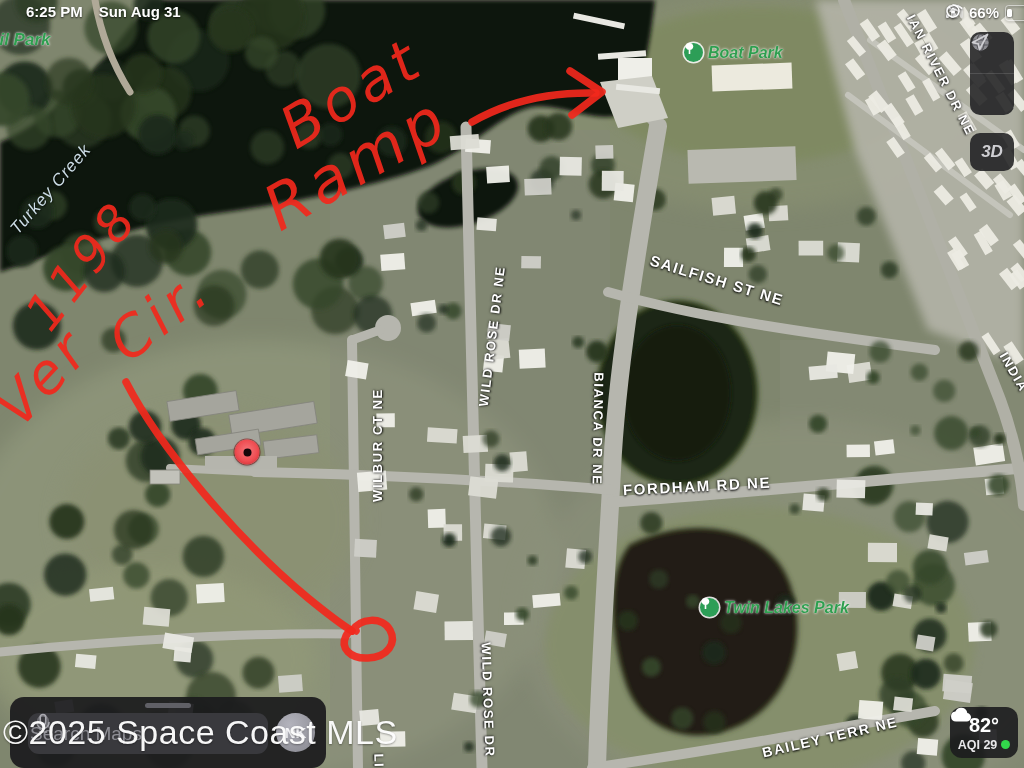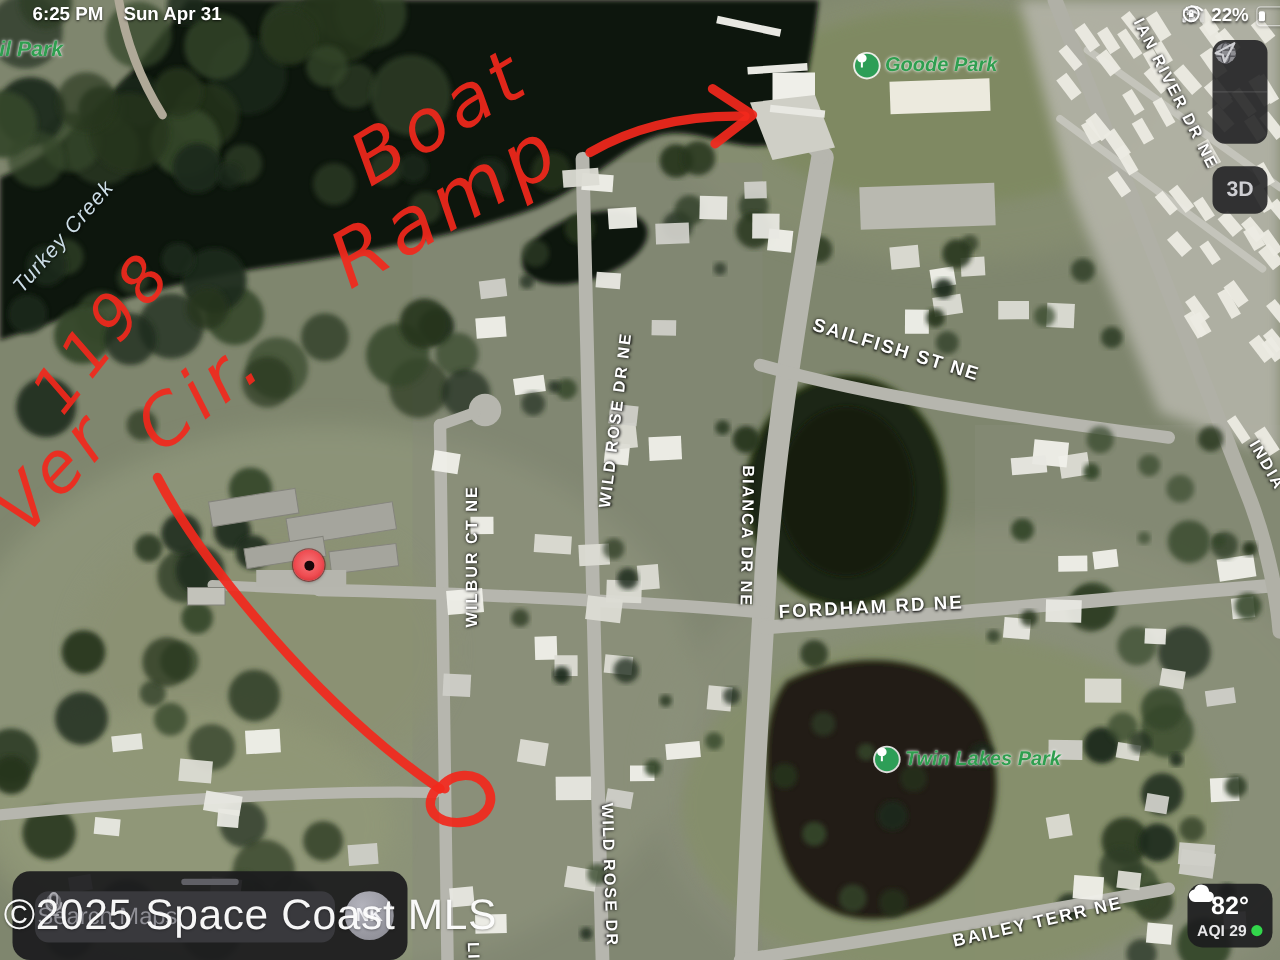--- a/index.html
+++ b/index.html
@@ -33,21 +33,21 @@
   .cellbars i{width:3px;border-radius:1px;background:#fff;display:block;}
   .cellbars i.dim{background:rgba(255,255,255,.4);}
   .battery{position:relative;width:25px;height:12px;border:1px solid rgba(255,255,255,.55);
     border-radius:3.5px;display:flex;align-items:center;padding:1px;
     filter:drop-shadow(0 1px 1px rgba(0,0,0,.6));}
   .battery .fill{width:5px;height:8px;background:#fff;border-radius:1.5px;}
   .battery .nub{position:absolute;right:-4px;top:3.5px;width:2px;height:5px;
     background:rgba(255,255,255,.55);border-radius:0 2px 2px 0;}
 
   
-  .ctrl-stack{position:absolute;left:970px;top:32px;width:44px;z-index:40;}
+  .ctrl-stack{position:absolute;left:970px;top:32px;width:44px;z-index:40;font-style:italic;}
   .ctrl-panel{background:rgba(32,32,34,.88);border-radius:10px;overflow:hidden;}
   .ctrl-btn{height:41px;display:flex;align-items:center;justify-content:center;cursor:pointer;}
   .ctrl-div{height:1px;background:rgba(255,255,255,.13);}
   .btn-3d{margin-top:18px;height:38px;background:rgba(32,32,34,.88);border-radius:10px;
     display:flex;align-items:center;justify-content:center;color:#cfcfd3;
     font-size:17px;font-weight:700;cursor:pointer;}
 
   
   .pin{position:absolute;left:247px;top:452px;width:25px;height:25px;
     transform:translate(-50%,-50%);border-radius:50%;z-index:20;
@@ -493,21 +493,21 @@
   <div class="lbl lbl-park" style="left:-10px;top:30px;font-size:17px;">
     <span>ail Park</span>
   </div>
 
   <div class="lbl lbl-park" style="left:684px;top:43px;">
     <span class="park-ico">
       <svg width="11" height="12" viewBox="0 0 11 12">
           <path fill="#fff" d="M5.5 0 C7.8 0 9.3 1.8 9.3 3.6 C9.3 5.5 7.8 7 5.5 7 C3.2 7 1.7 5.5 1.7 3.6 C1.7 1.8 3.2 0 5.5 0 Z M4.7 6.5 h1.6 V11 H4.7 Z"></path>
         </svg>
     </span>
-    <span>Goode Park</span>
+    <span>Boat Park</span>
   </div>
 
   <div class="lbl lbl-park" style="left:700px;top:598px;justify-content:space-between;">
     <span class="park-ico">
       <svg width="11" height="12" viewBox="0 0 11 12">
           <path fill="#fff" d="M5.5 0 C7.8 0 9.3 1.8 9.3 3.6 C9.3 5.5 7.8 7 5.5 7 C3.2 7 1.7 5.5 1.7 3.6 C1.7 1.8 3.2 0 5.5 0 Z M4.7 6.5 h1.6 V11 H4.7 Z"></path>
         </svg>
     </span>
     <span>Twin Lakes Park</span>
   </div>
@@ -535,21 +535,21 @@
     <path class="inkstroke" d="M 570,71 L 602,92 L 572,115"></path>
     <path class="inkstroke" d="M 126,382 C 160,448 238,540 308,598 C 330,616 344,626 352,631"></path>
     <path class="inkstroke" d="M 352,631 C 360,618 382,616 390,630 C 397,643 388,657 368,658 C 350,659 340,648 346,636 C 349,630 353,629 356,631"></path>
   </svg>
 
   <div class="pin"></div>
 
   <div class="statusbar">
     <div class="sb-left">
       <span>6:25 PM</span>
-      <span>Sun Apr 31</span>
+      <span>Sun Aug 31</span>
     </div>
     <div class="sb-right">
       <svg width="13" height="13" viewBox="0 0 13 13">
         <path fill="#fff" d="M12.5 .5 L7.2 12.5 L5.9 7.1 L.5 5.8 Z"></path>
       </svg>
       <span class="cellbars">
         <i style="height:4px"></i>
           <i style="height:6.5px"></i>
         <i class="dim" style="height:9px"></i>
           <i class="dim" style="height:11px"></i>
@@ -560,21 +560,21 @@
           <path d="M4.3 7.3 A6 6 0 0 1 12.7 7.3"></path>
         </g>
         <circle cx="8.5" cy="10.8" r="1.7" fill="#fff"></circle>
       </svg>
       <svg width="14" height="14" viewBox="0 0 14 14">
         <path d="M7 1 A6 6 0 1 1 1.6 4.4" stroke="#fff" stroke-width="1.6" fill="none" stroke-linecap="round"></path>
         <path d="M3.2 1.2 L1.4 4.6 L5 4.4 Z" fill="#fff"></path>
         <rect x="5.1" y="6.4" width="3.8" height="3.2" rx=".7" fill="#fff"></rect>
         <path d="M5.8 6.4 V5.6 A1.2 1.2 0 0 1 8.2 5.6 V6.4" stroke="#fff" stroke-width="1" fill="none"></path>
       </svg>
-      <span>22%</span>
+      <span>66%</span>
       <span class="battery">
         <span class="fill"></span>
           <span class="nub"></span>
       </span>
     </div>
   </div>
 
   <div class="ctrl-stack">
     <div class="ctrl-panel">
       <div class="ctrl-btn">

